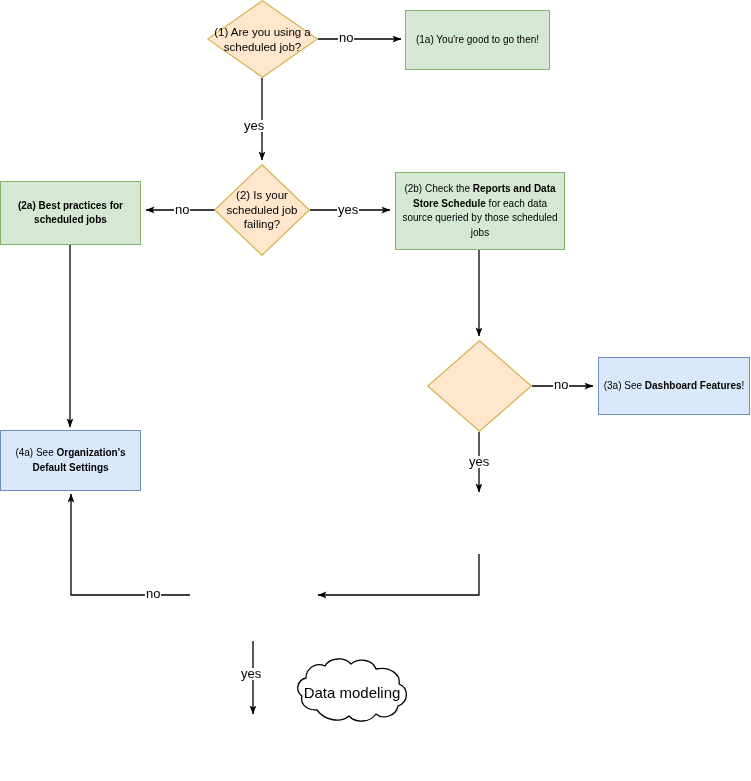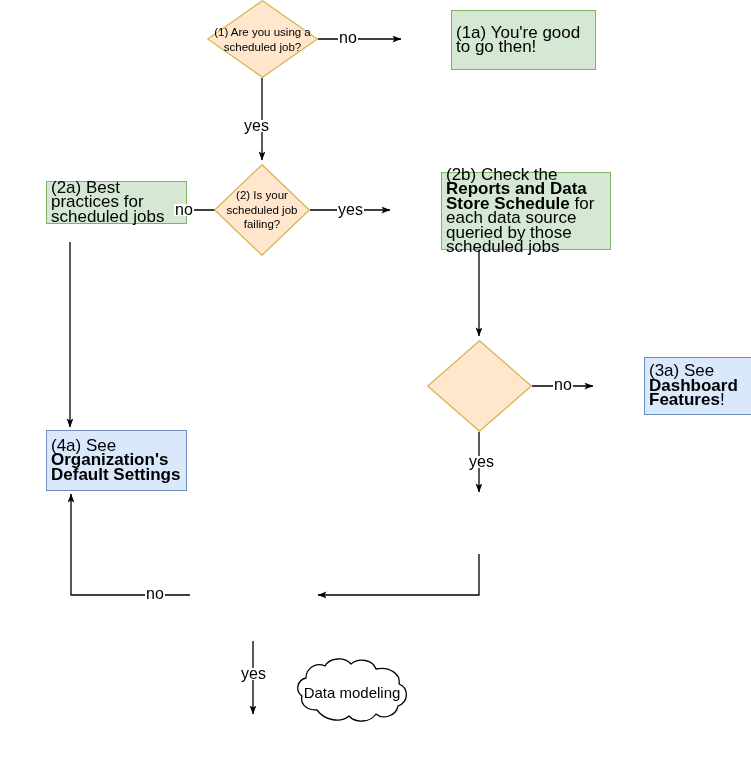--- a/index.html
+++ b/index.html
@@ -25,24 +25,24 @@
     width: 751px;
     height: 781px;
     pointer-events: none;
   }
   .node {
     position: absolute;
     box-sizing: border-box;
     display: flex;
     align-items: center;
     justify-content: center;
-    font-size: 17px;
+    text-align: center;
+    font-size: 10px;
     line-height: 14.5px;
     color: #000000;
-    margin-left: 46px;
   }
   .node .txt {
     display: block;
     padding: 0 4px;
   }
   .box {
     border: 1px solid;
   }
   .box.green  { background: #d5e8d4; border-color: #82b366; }
   .box.blue   { background: #dae8fc; border-color: #6c8ebf; }
@@ -61,21 +61,21 @@
     transform: translate(-50%, -50%);
     width: 118px;
     text-align: center;
     font-size: 11.5px;
     line-height: 14.5px;
     color: #000;
     white-space: nowrap;
   }
   .edge-label {
     position: absolute;
-    font-size: 16px;
+    font-size: 13px;
     line-height: 12px;
     color: #000;
     background: #ffffff;
     padding: 0 1px;
     white-space: nowrap;
   }
   .cloud-wrap { position: absolute; }
   .cloud-label {
     position: absolute;
     left: 50%;
@@ -135,21 +135,21 @@
     <span class="txt">(1a) You're good to go then!</span>
   </div>
 
   <div class="diamond-wrap" style="left:214px; top:164px; width:96px; height:92px;">
     <svg class="diamond-shape" viewBox="0 0 96 92" preserveAspectRatio="none">
       <polygon points="48,0.7 95.3,46 48,91.3 0.7,46" fill="#ffe6cc" stroke="#d6b656" stroke-width="1.3"></polygon>
     </svg>
     <span class="diamond-label" style="width:92px; white-space:normal;">(2) Is your scheduled job failing?</span>
   </div>
 
-  <div class="node box green" style="left:0px; top:181px; width:141px; height:43px;">
+  <div class="node box green" style="left:0px; top:181px; width:141px; height:64px;font-weight:bold;">
     <span class="txt">(2a) Best practices for scheduled jobs</span>
   </div>
 
   <div class="node box green" style="left:395px; top:172px; width:170px; height:78px;">
     <span class="txt"><span>(2b) Check the </span><b>Reports and Data Store Schedule</b><span> for each data source queried by those scheduled jobs</span></span>
   </div>
 
   <div class="diamond-wrap" style="left:427px; top:340px; width:105px; height:92px;">
     <svg class="diamond-shape" viewBox="0 0 105 92" preserveAspectRatio="none">
       <polygon points="52.5,0.7 104.3,46 52.5,91.3 0.7,46" fill="#ffe6cc" stroke="#d6b656" stroke-width="1.3"></polygon>

